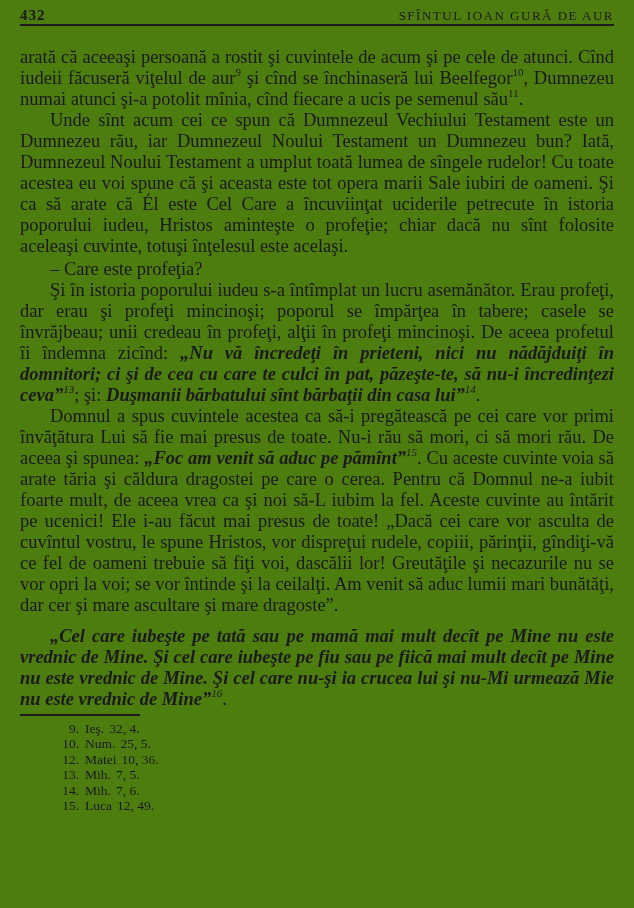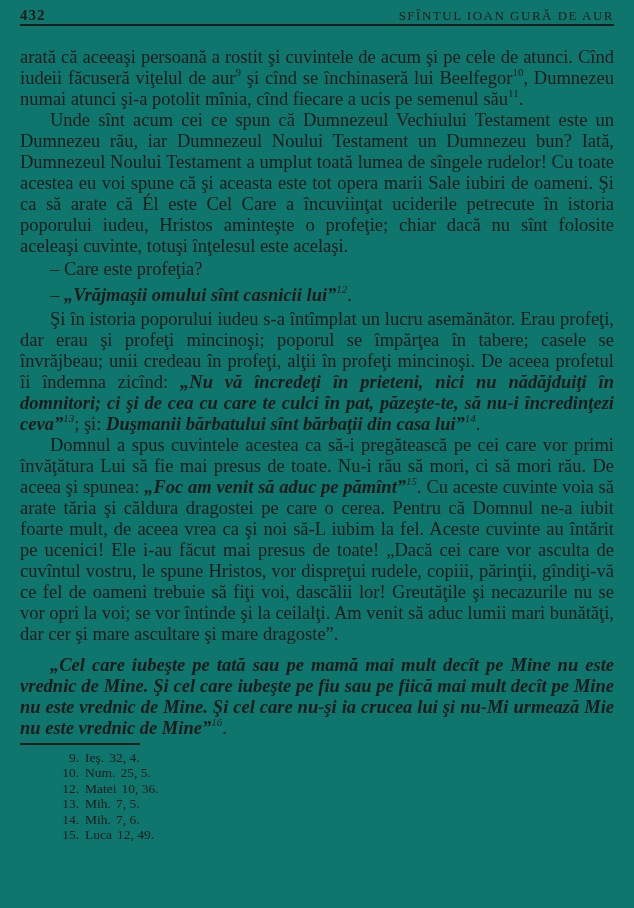--- a/index.html
+++ b/index.html
@@ -5,21 +5,21 @@
   html, body { margin: 0; padding: 0; }
   body {
     font-family: "Liberation Serif", "DejaVu Serif", serif;
     background: #e8e6e1;
   }
   .page {
     position: relative;
     width: 634px;
     height: 908px;
     margin: 0 auto;
-    background: #0f766e;
+    background: #4d7c0f;
     color: #1b1b1b;
     overflow: hidden;
     box-sizing: border-box;
     padding: 7px 20px 0 20px;
   }
   .header {
     display: flex;
     justify-content: space-between;
     align-items: baseline;
     height: 15px;
@@ -102,21 +102,20 @@
   <div class="header">
     <span class="pg-num">432</span>
     <span class="run-title">SFÎNTUL IOAN GURĂ DE AUR</span>
   </div>
   <div class="rule"></div>
 
   <div class="body-text" id="body-text">
       <p class="para noindent"><span class="">arată că aceeaşi persoană a rostit şi cuvintele de acum şi pe cele de atunci. Cînd iudeii făcuseră viţelul de aur</span><sup class="sup">9</sup><span class=""> şi cînd se închinaseră lui Beelfegor</span><sup class="sup">10</sup><span class="">, Dumnezeu numai atunci şi-a potolit mînia, cînd fiecare a ucis pe semenul său</span><sup class="sup">11</sup><span class="">.</span></p>
       <p class="para indent"><span class="">Unde sînt acum cei ce spun că Dumnezeul Vechiului Testament este un Dumnezeu rău, iar Dumnezeul Noului Testament un Dumnezeu bun? Iată, Dumnezeul Noului Testament a umplut toată lumea de sîngele rudelor! Cu toate acestea eu voi spune că şi aceasta este tot opera marii Sale iubiri de oameni. Şi ca să arate că Él este Cel Care a încuviinţat uciderile petrecute în istoria poporului iudeu, Hristos aminteşte o profeţie; chiar dacă nu sînt folosite aceleaşi cuvinte, totuşi înţelesul este acelaşi.</span></p>
       <p class="para dialog"><span class="">– Care este profeţia?</span></p>
-      <p class="para dialog-quote"><span class="">– </span><span class="it bd">„Vrăjmaşii omului sînt casnicii lui”</span><sup class="sup it">12</sup><span class="">.</span></p>
       <p class="para indent"><span class="">Şi în istoria poporului iudeu s-a întîmplat un lucru asemănător. Erau profeţi, dar erau şi profeţi mincinoşi; poporul se împărţea în tabere; casele se învrăjbeau; unii credeau în profeţi, alţii în profeţi mincinoşi. De aceea profetul îi îndemna zicînd: </span><span class="it bd">„Nu vă încredeţi în prieteni, nici nu nădăjduiţi în domnitori; ci şi de cea cu care te culci în pat, păzeşte-te, să nu-i încredinţezi ceva”</span><sup class="sup it">13</sup><span class="">; şi: </span><span class="it bd">Duşmanii bărbatului sînt bărbaţii din casa lui”</span><sup class="sup it">14</sup><span class="">.</span></p>
       <p class="para indent"><span class="">Domnul a spus cuvintele acestea ca să-i pregătească pe cei care vor primi învăţătura Lui să fie mai presus de toate. Nu-i rău să mori, ci să mori rău. De aceea şi spunea: </span><span class="it bd">„Foc am venit să aduc pe pămînt”</span><sup class="sup it">15</sup><span class="">. Cu aceste cuvinte voia să arate tăria şi căldura dragostei pe care o cerea. Pentru că Domnul ne-a iubit foarte mult, de aceea vrea ca şi noi să-L iubim la fel. Aceste cuvinte au întărit pe ucenici! Ele i-au făcut mai presus de toate! „Dacă cei care vor asculta de cuvîntul vostru, le spune Hristos, vor dispreţui rudele, copiii, părinţii, gîndiţi-vă ce fel de oameni trebuie să fiţi voi, dascălii lor! Greutăţile şi necazurile nu se vor opri la voi; se vor întinde şi la ceilalţi. Am venit să aduc lumii mari bunătăţi, dar cer şi mare ascultare şi mare dragoste”.</span></p>
       <p class="para quote"><span class="it bd">„Cel care iubeşte pe tată sau pe mamă mai mult decît pe Mine nu este vrednic de Mine. Şi cel care iubeşte pe fiu sau pe fiică mai mult decît pe Mine nu este vrednic de Mine. Şi cel care nu-şi ia crucea lui şi nu-Mi urmează Mie nu este vrednic de Mine”</span><sup class="sup it">16</sup><span class="">.</span></p>
     </div>
 
   <div class="fn-sep"></div>
   <div class="footnotes" id="footnotes">
       <div class="fn-line"><span class="fn-num">9.</span><span class="fn-src">Ieş.</span><span>32, 4.</span></div>
       <div class="fn-line"><span class="fn-num">10.</span><span class="fn-src">Num.</span><span>25, 5.</span></div>
       <div class="fn-line"><span class="fn-num">12.</span><span class="fn-src">Matei</span><span>10, 36.</span></div>

